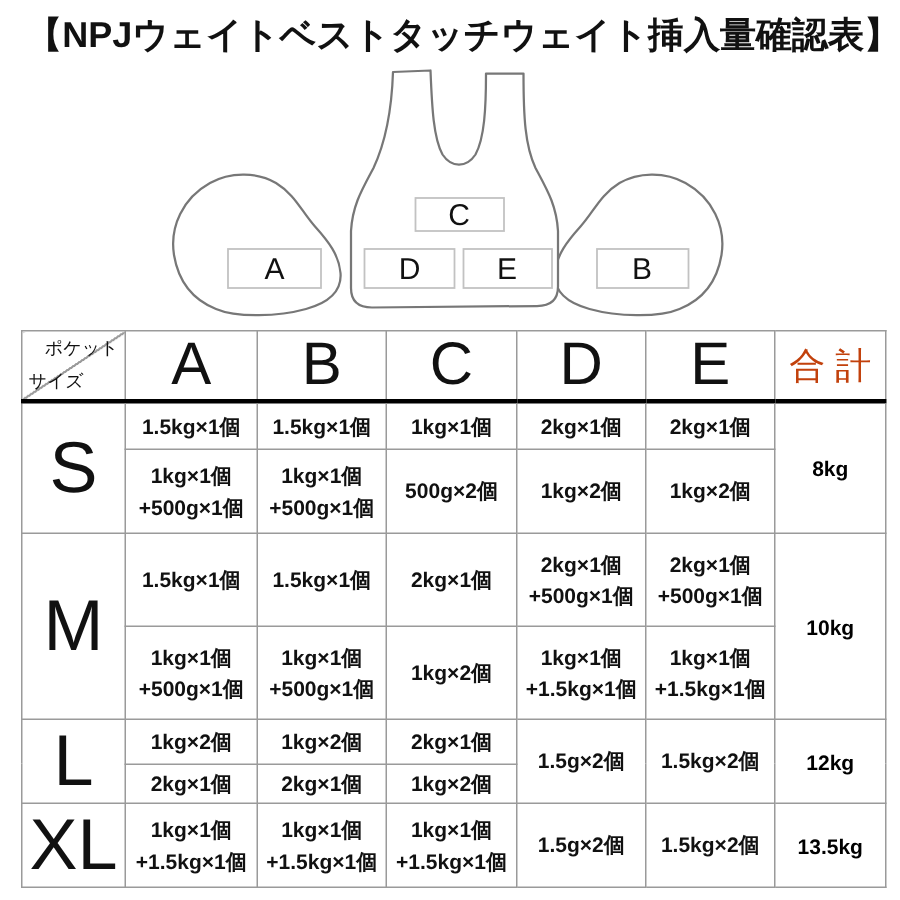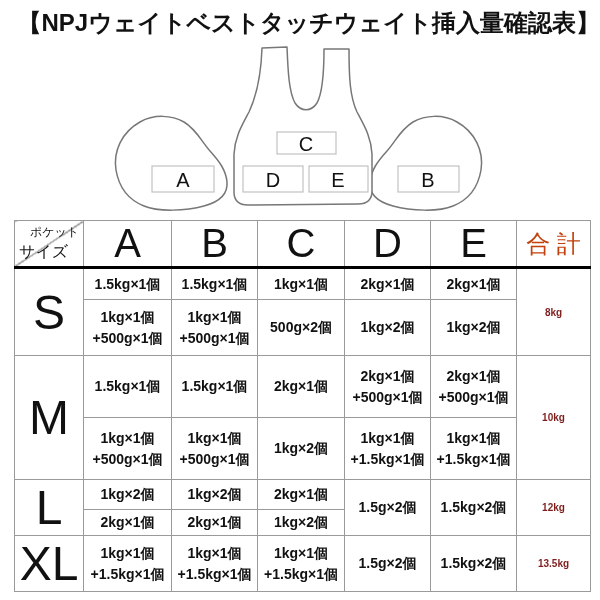--- a/index.html
+++ b/index.html
@@ -55,27 +55,27 @@
   tr.r-l2{height:26px;}
   tr.r-xl{height:52px;}
 
   td.corner{
     position:relative;
     background:linear-gradient(to bottom right,
       transparent calc(50% - 1px), #9a9a9a calc(50% - 1px),
       #9a9a9a calc(50% + 0.5px), transparent calc(50% + 0.5px));
   }
   .corner-top{position:absolute;top:3px;right:4px;font-size:12px;color:#111;}
-  .corner-bottom{position:absolute;bottom:3px;left:4px;font-size:16px;color:#111;}
+  .corner-bottom{position:absolute;bottom:3px;left:4px;font-size:12px;color:#111;}
 
   td.col-head{font-size:40px;font-weight:400;color:#111;}
   td.total-head{font-size:24px;font-weight:400;color:#c2410c;}
   td.size-cell{font-size:48px;font-weight:400;color:#111;}
   td.val{font-size:14px;font-weight:600;line-height:1.5;white-space:pre-line;color:#111;}
-  td.total-cell{font-size:10px;font-weight:600;color:#7f1d1d;}
+  td.total-cell{font-size:14px;font-weight:600;color:#000000;}
 
   tr.r-s1 td{border-top:3px solid #000;}
   td.thick-left{border-left:3px solid #000;}
   td.thick-right{border-right:3px solid #000;}
   td.thick-bottom{border-bottom:3px solid #000;}
 </style>
 </head>
 <body>
 
 <h1 class="page-title">【NPJウェイトベストタッチウェイト挿入量確認表】</h1>

